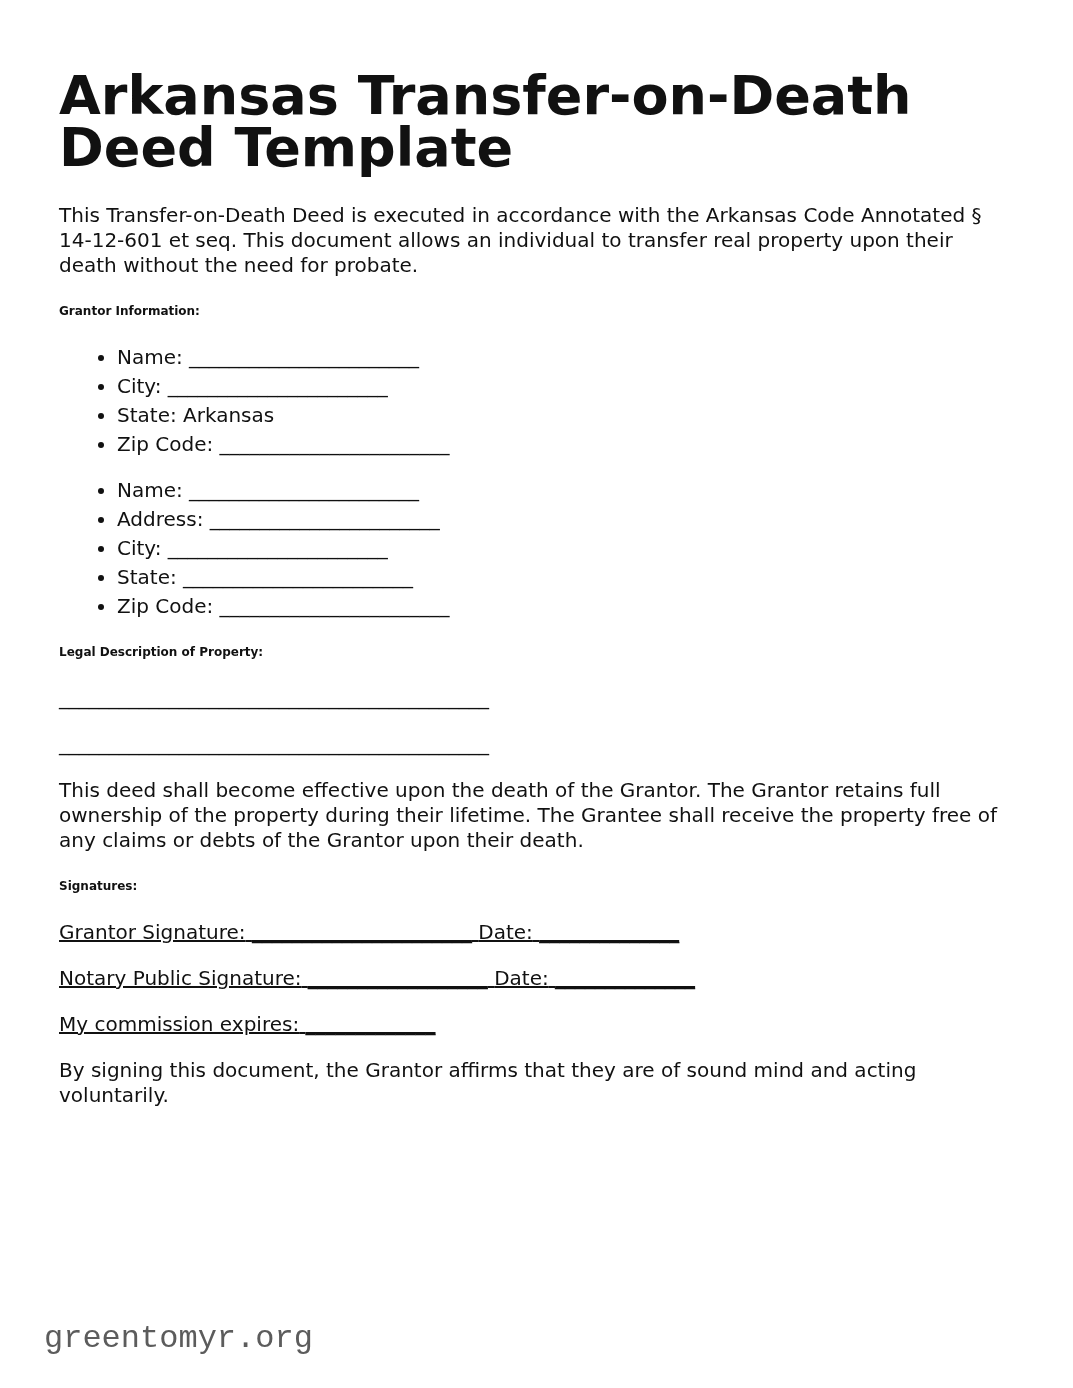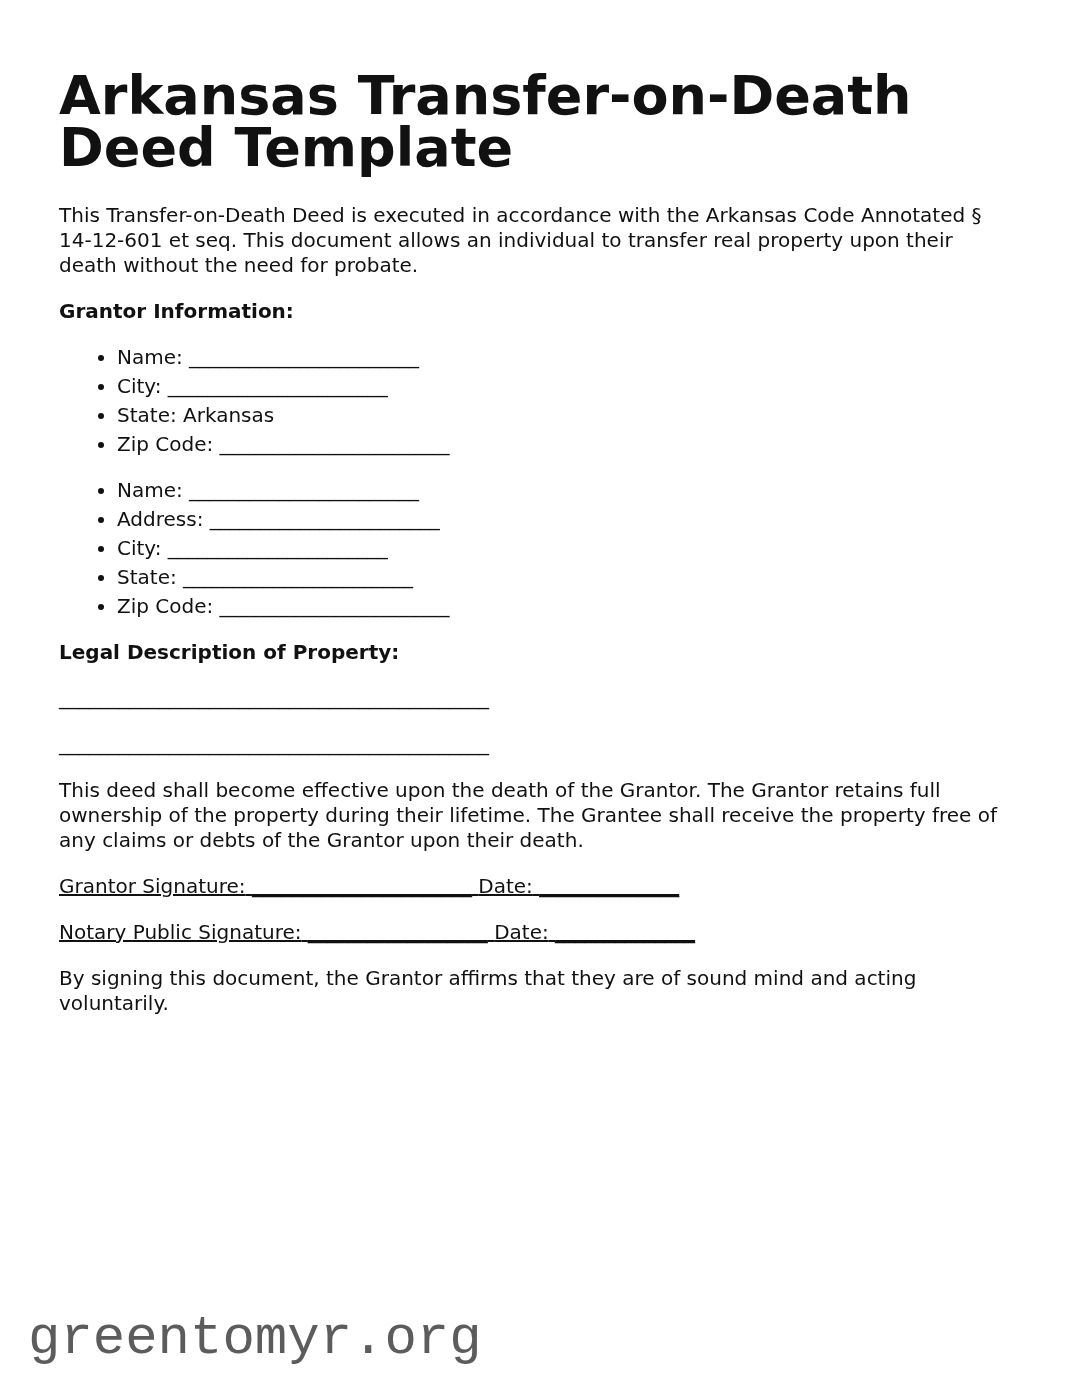--- a/index.html
+++ b/index.html
@@ -23,45 +23,45 @@
     line-height: 52px;
     font-weight: bold;
     margin: 0 0 29px 0;
   }
   p, h2, ul {
     font-size: 20px;
     line-height: 25px;
     margin: 0 0 21px 0;
   }
   h2.section-heading {
-    font-size: 20px;
+    font-size: 12px;
     font-weight: bold;
   }
   ul.info-list {
     padding: 0 0 0 54px;
     list-style-type: disc;
   }
   ul.info-list li {
     margin: 4px;
     padding: 0;
   }
   .blank-line {
     letter-spacing: 0;
     white-space: nowrap;
   }
   .sig-row {
     white-space: nowrap;
     text-decoration: underline;
   }
   .watermark {
     position: absolute;
-    left: 28px;
+    left: 44px;
     top: 1313px;
     font-family: "Liberation Mono", monospace;
-    font-size: 54px;
+    font-size: 32px;
     line-height: 52px;
     color: #5c5c5c;
     text-align: center;
   }
 </style>
 </head>
 <body>
 
 <main class="page">
 
@@ -84,24 +84,26 @@
     <li><span>State:</span> <span class="blank-line">_______________________</span></li>
     <li><span>Zip Code:</span> <span class="blank-line">_______________________</span></li>
   </ul>
 
   <h2 class="section-heading">Legal Description of Property:</h2>
   <p><span class="blank-line">___________________________________________</span></p>
   <p><span class="blank-line">___________________________________________</span></p>
 
   <p>This deed shall become effective upon the death of the Grantor. The Grantor retains full ownership of the property during their lifetime. The Grantee shall receive the property free of any claims or debts of the Grantor upon their death.</p>
 
+  <h2 class="section-heading">Signatures:</h2>
 
   <p class="sig-row"><span>Grantor Signature:</span> <span class="blank-line">______________________</span> <span>Date:</span> <span class="blank-line">______________</span></p>
 
 
   <p class="sig-row"><span>Notary Public Signature:</span> <span class="blank-line">__________________</span> <span>Date:</span> <span class="blank-line">______________</span></p>
 
+  <p class="sig-row"><span>My commission expires:</span> <span class="blank-line">_____________</span></p>
 
   <p>By signing this document, the Grantor affirms that they are of sound mind and acting voluntarily.</p>
 
 </main>
 
 <div class="watermark">greentomyr.org</div>
 
 </body></html>

